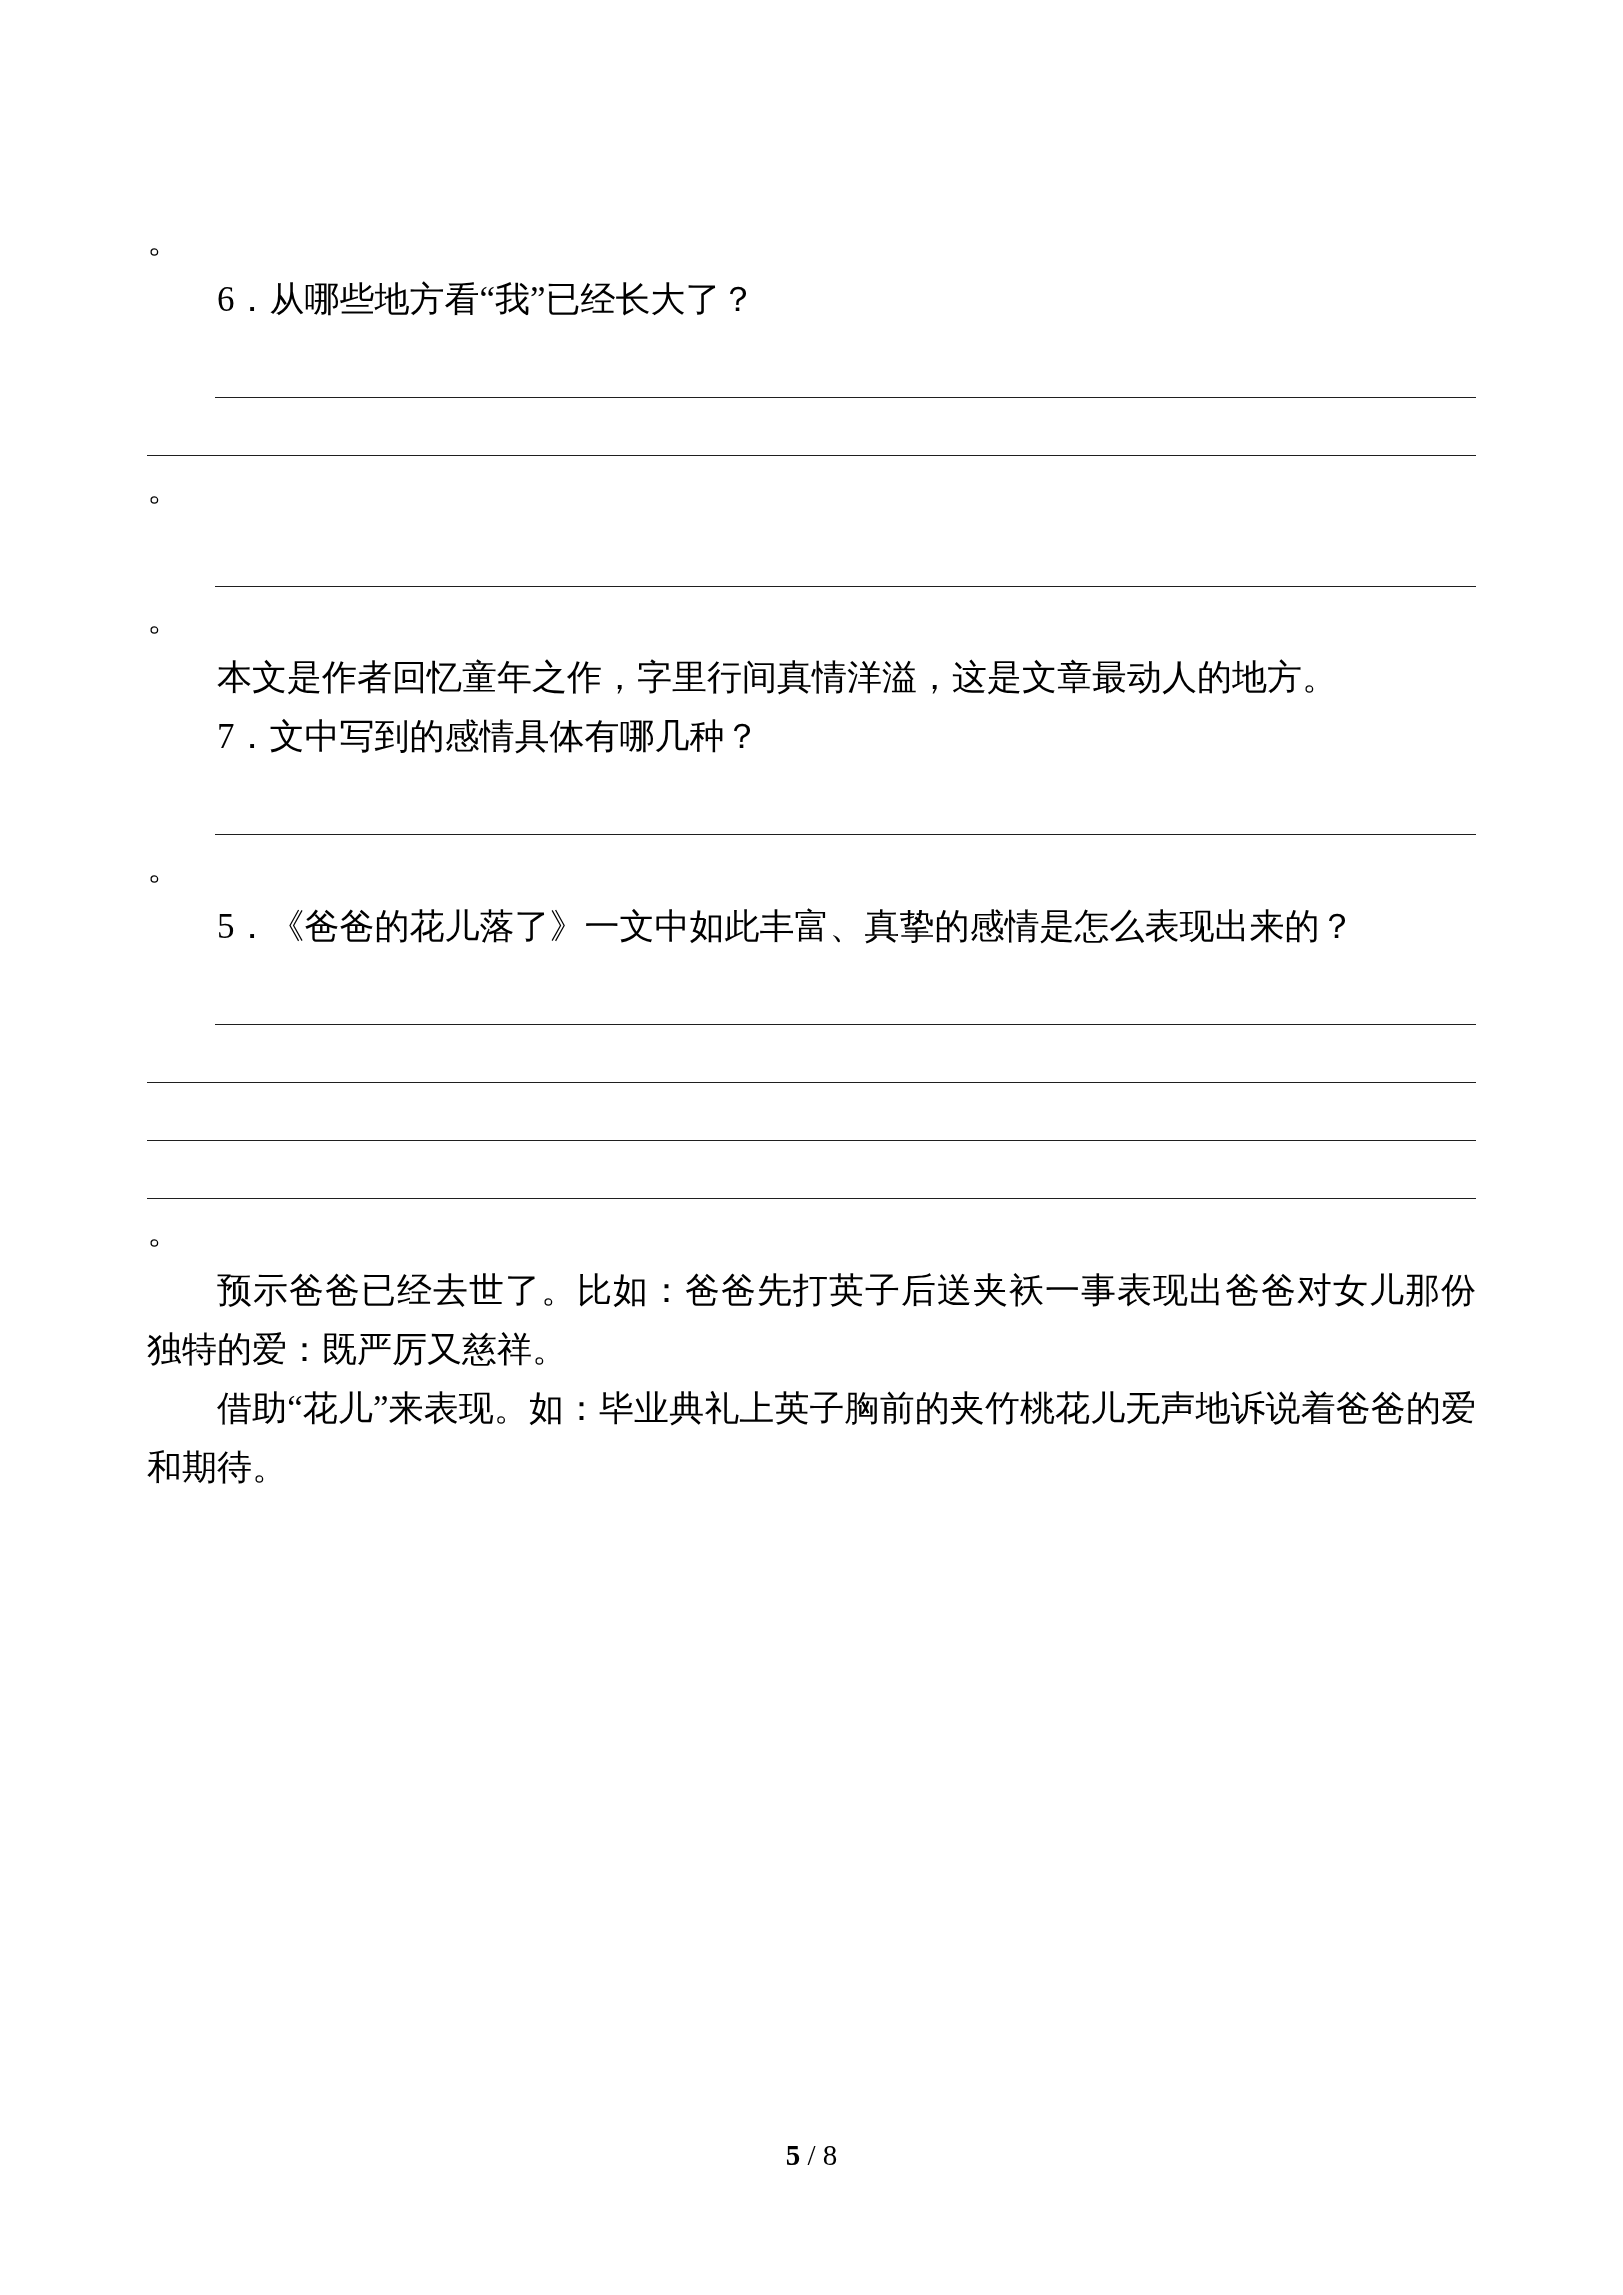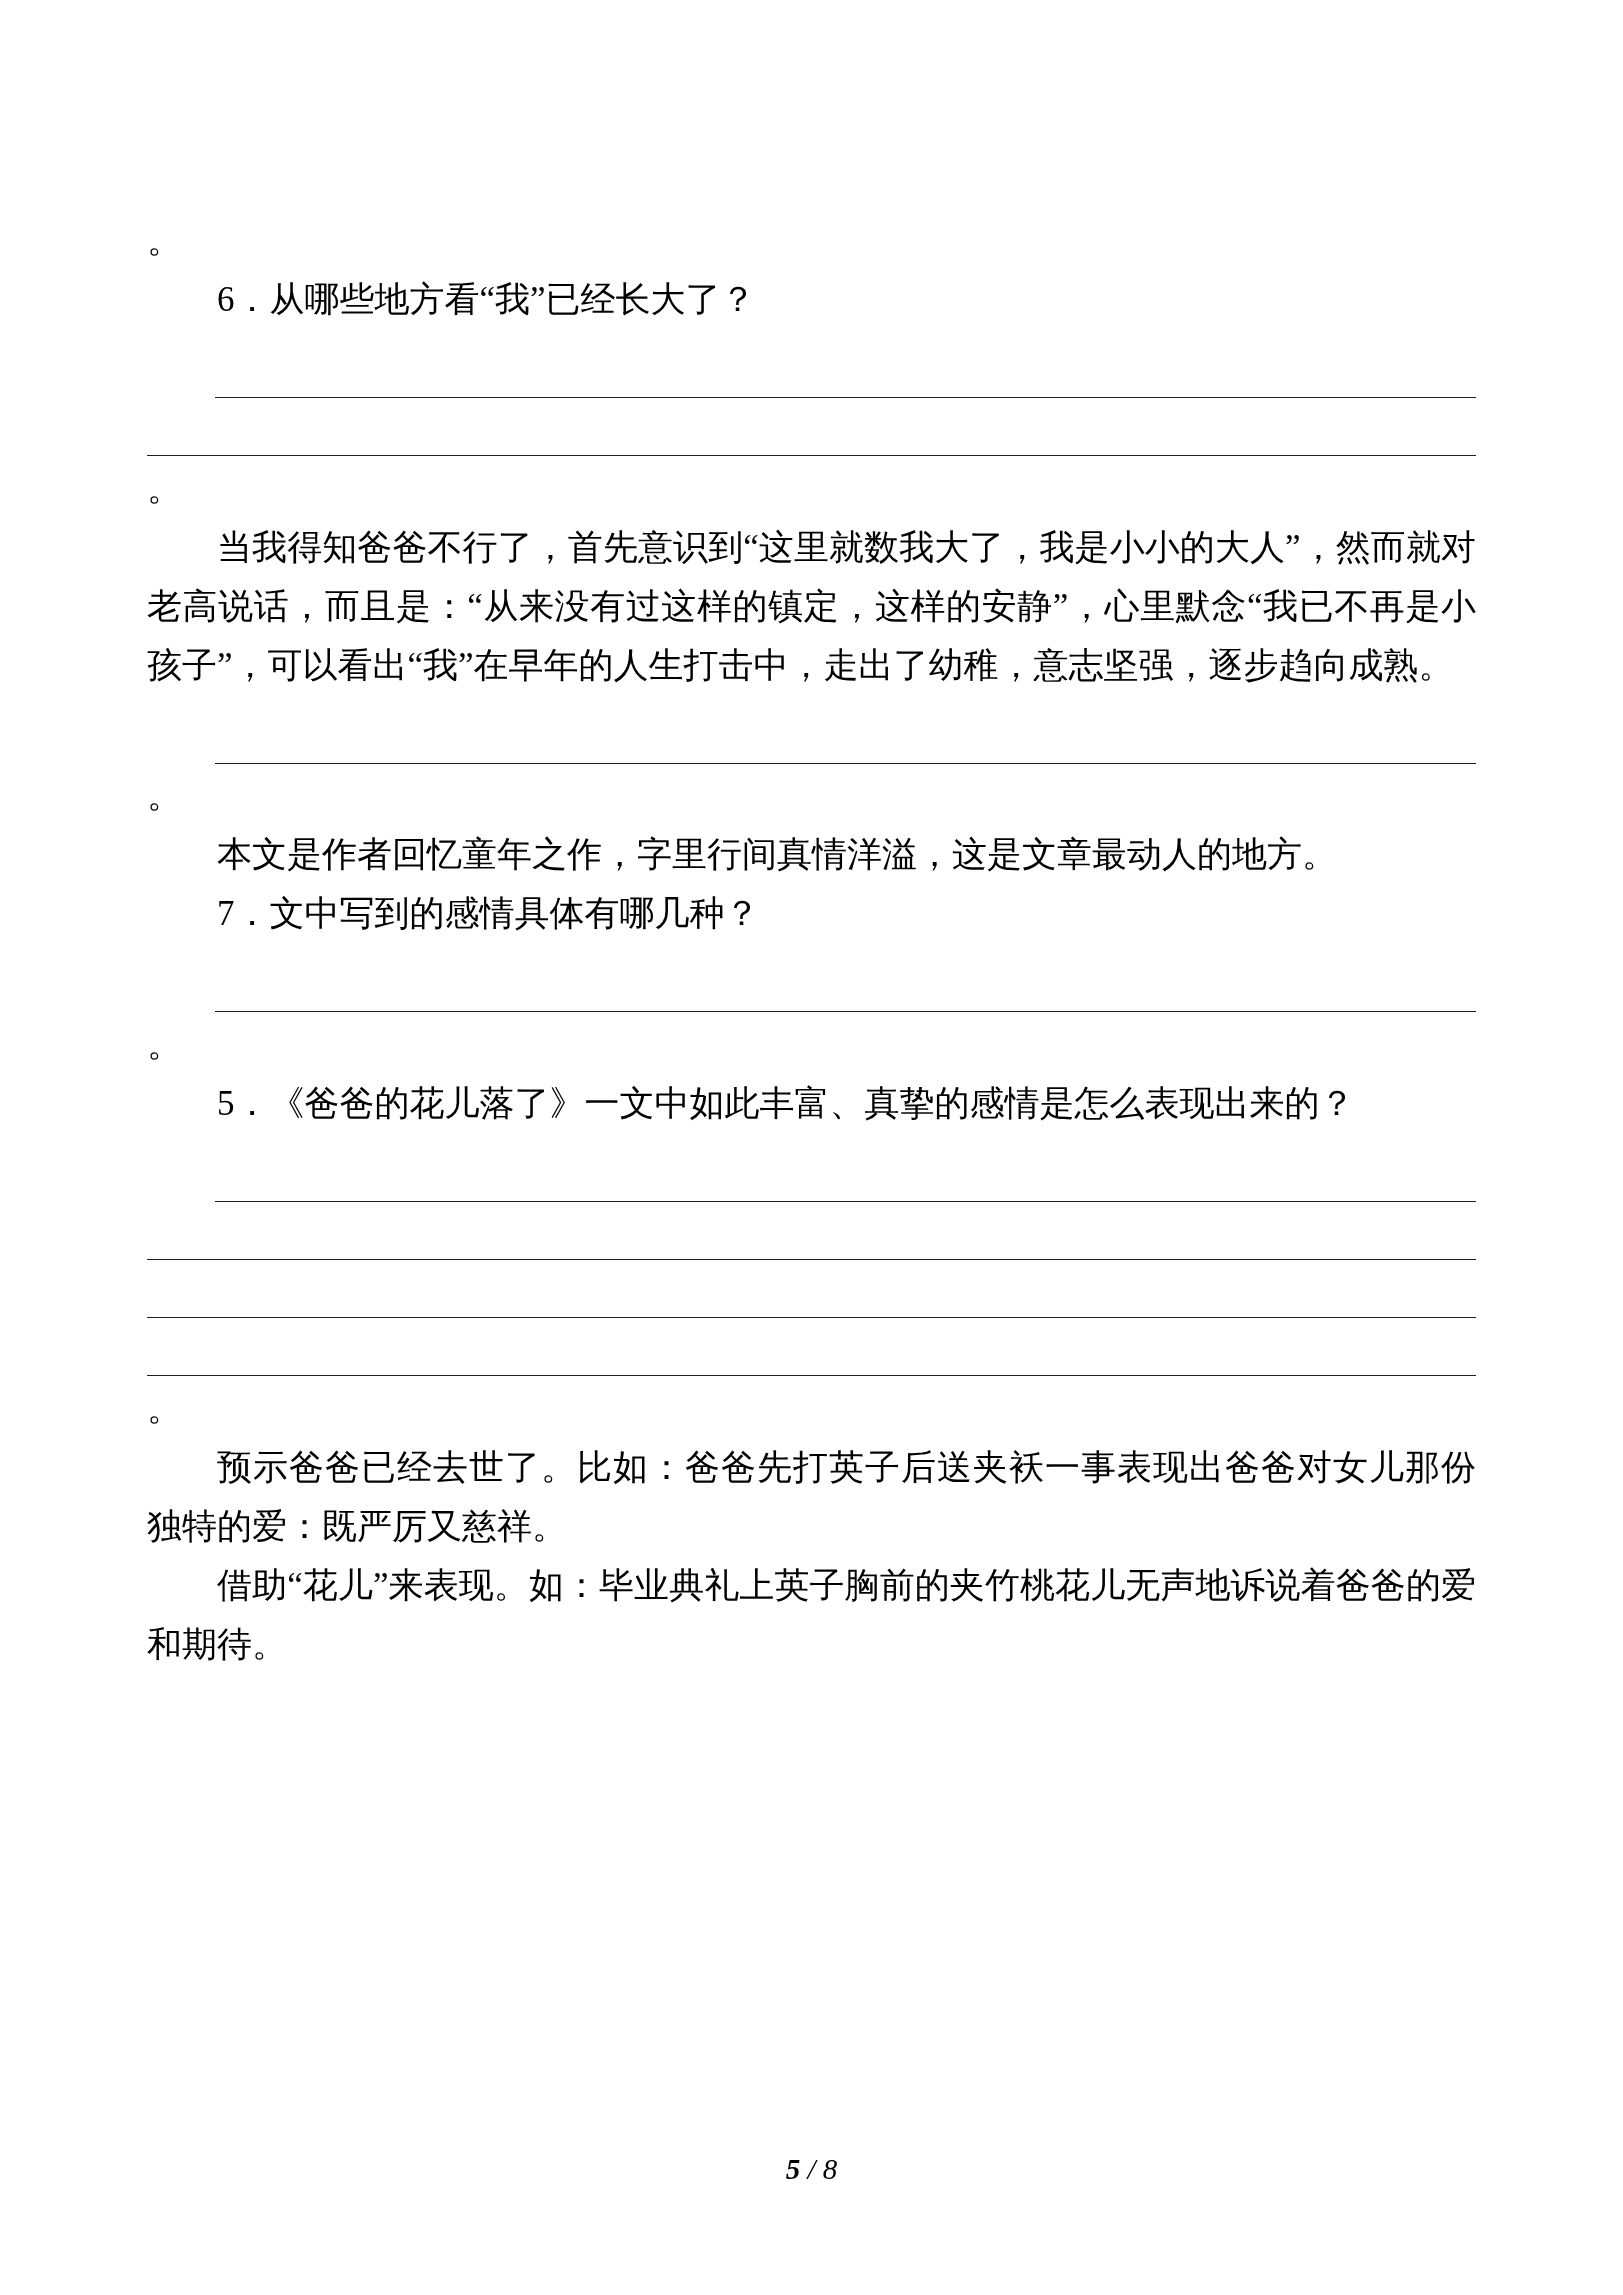--- a/index.html
+++ b/index.html
@@ -37,25 +37,24 @@
     height: 57px;
     border-bottom: 1.4px solid #1f1f1f;
   }
   .rl.indent {
     margin-left: 68px;
   }
   .footer {
     position: absolute;
     left: 0;
     right: 0;
-    bottom: 109px;
+    bottom: 123px;
     text-align: center;
     font-size: 29px;
     line-height: 34px;
-    font-style: italic;
   }
   .footer span {
     white-space: pre;
   }
   .footer .cur {
     font-weight: bold;
   }
 </style>
 </head>
 <body>
@@ -67,21 +66,20 @@
 
   <p class="para">6．从哪些地方看“我”已经长大了？</p>
 
   <div class="ruled">
     <div class="rl indent"></div>
     <div class="rl"></div>
   </div>
 
   <p class="para no-indent">。</p>
 
-  <p class="para">当我得知爸爸不行了，首先意识到“这里就数我大了，我是小小的大人”，然而就对老高说话，而且是：“从来没有过这样的镇定，这样的安静”，心里默念“我已不再是小孩子”，可以看出“我”在早年的人生打击中，走出了幼稚，意志坚强，逐步趋向成熟。</p>
 
 
   <div class="ruled">
     <div class="rl indent"></div>
   </div>
 
   <p class="para no-indent">。</p>
 
   <p class="para">本文是作者回忆童年之作，字里行间真情洋溢，这是文章最动人的地方。</p>
 

